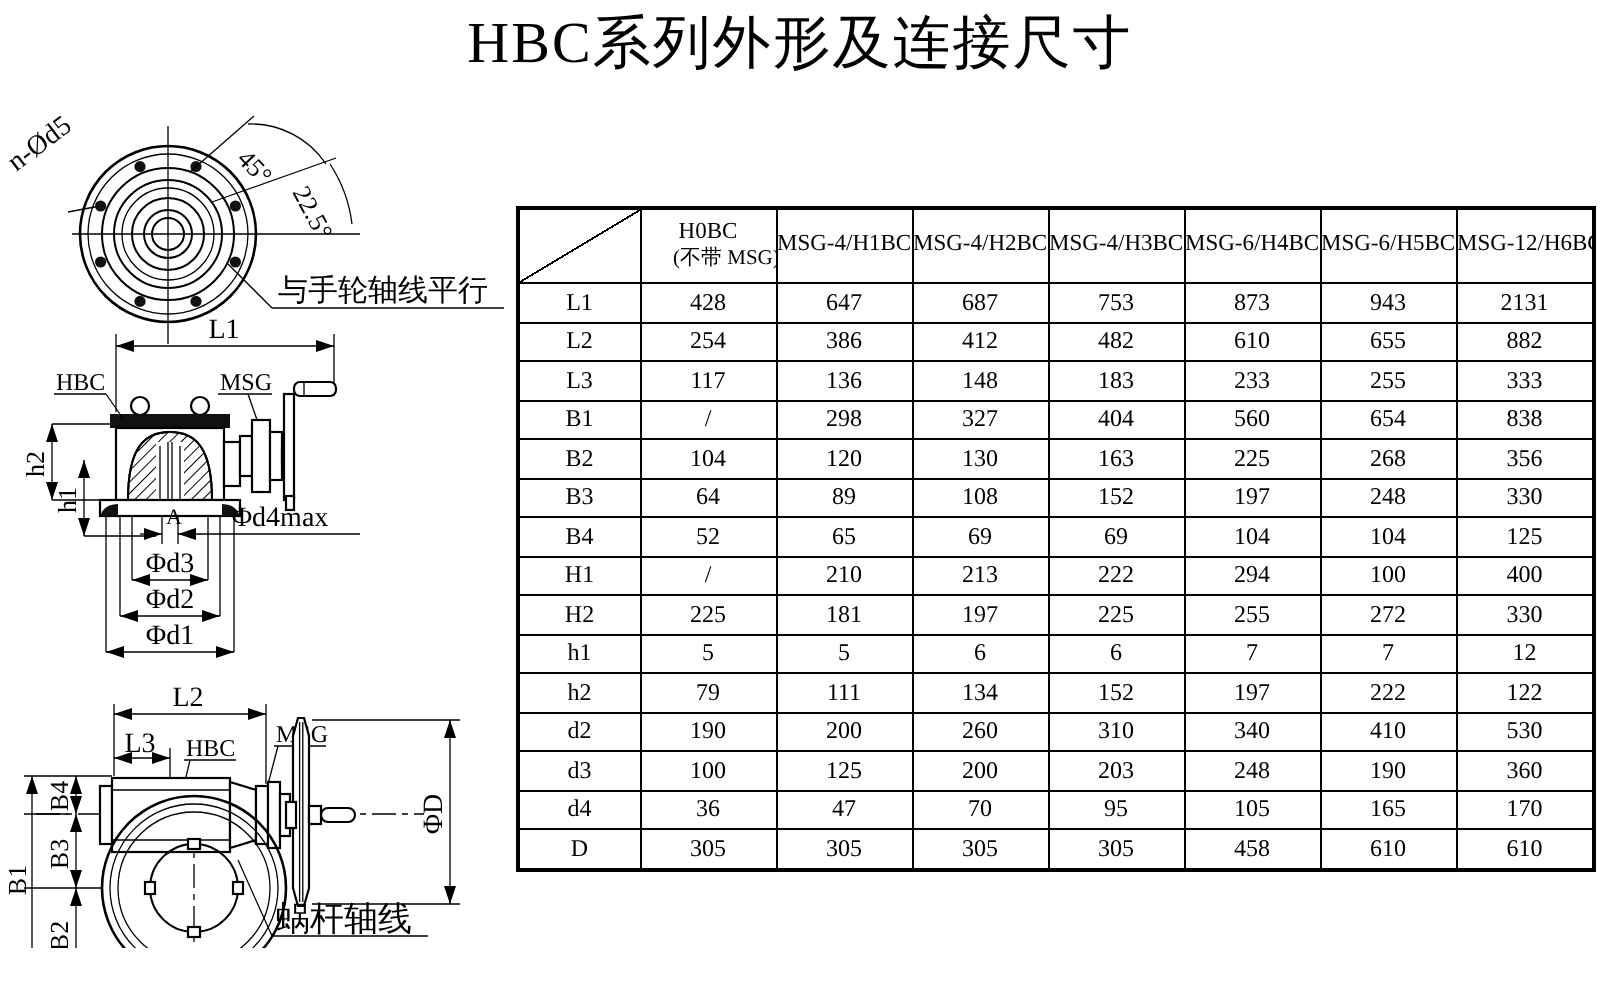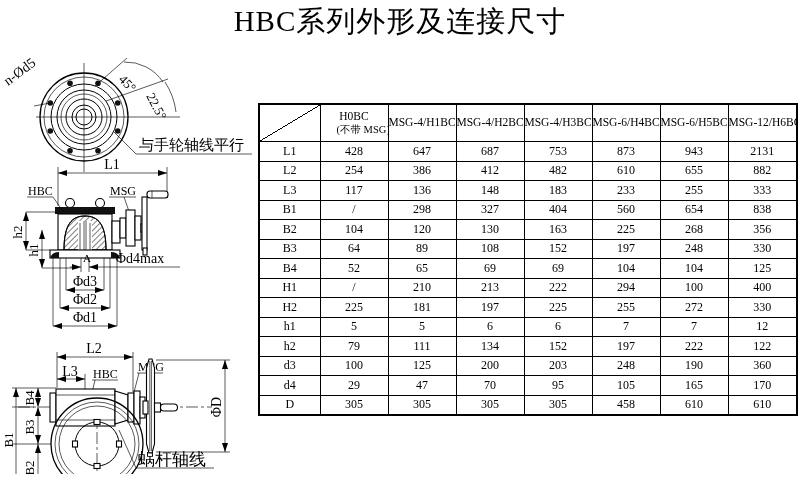--- a/index.html
+++ b/index.html
@@ -358,32 +358,42 @@
           <th>h2</th>
           <td>79</td>
           <td>111</td>
           <td>134</td>
           <td>152</td>
           <td>197</td>
           <td>222</td>
           <td>122</td>
         </tr>
         <tr>
+          <th>d2</th>
+          <td>190</td>
+          <td>200</td>
+          <td>260</td>
+          <td>310</td>
+          <td>340</td>
+          <td>410</td>
+          <td>530</td>
+        </tr>
+        <tr>
           <th>d3</th>
           <td>100</td>
           <td>125</td>
           <td>200</td>
           <td>203</td>
           <td>248</td>
           <td>190</td>
           <td>360</td>
         </tr>
         <tr>
           <th>d4</th>
-          <td>29</td>
+          <td>36</td>
           <td>47</td>
           <td>70</td>
           <td>95</td>
           <td>105</td>
           <td>165</td>
           <td>170</td>
         </tr>
         <tr>
           <th>D</th>
           <td>305</td>

